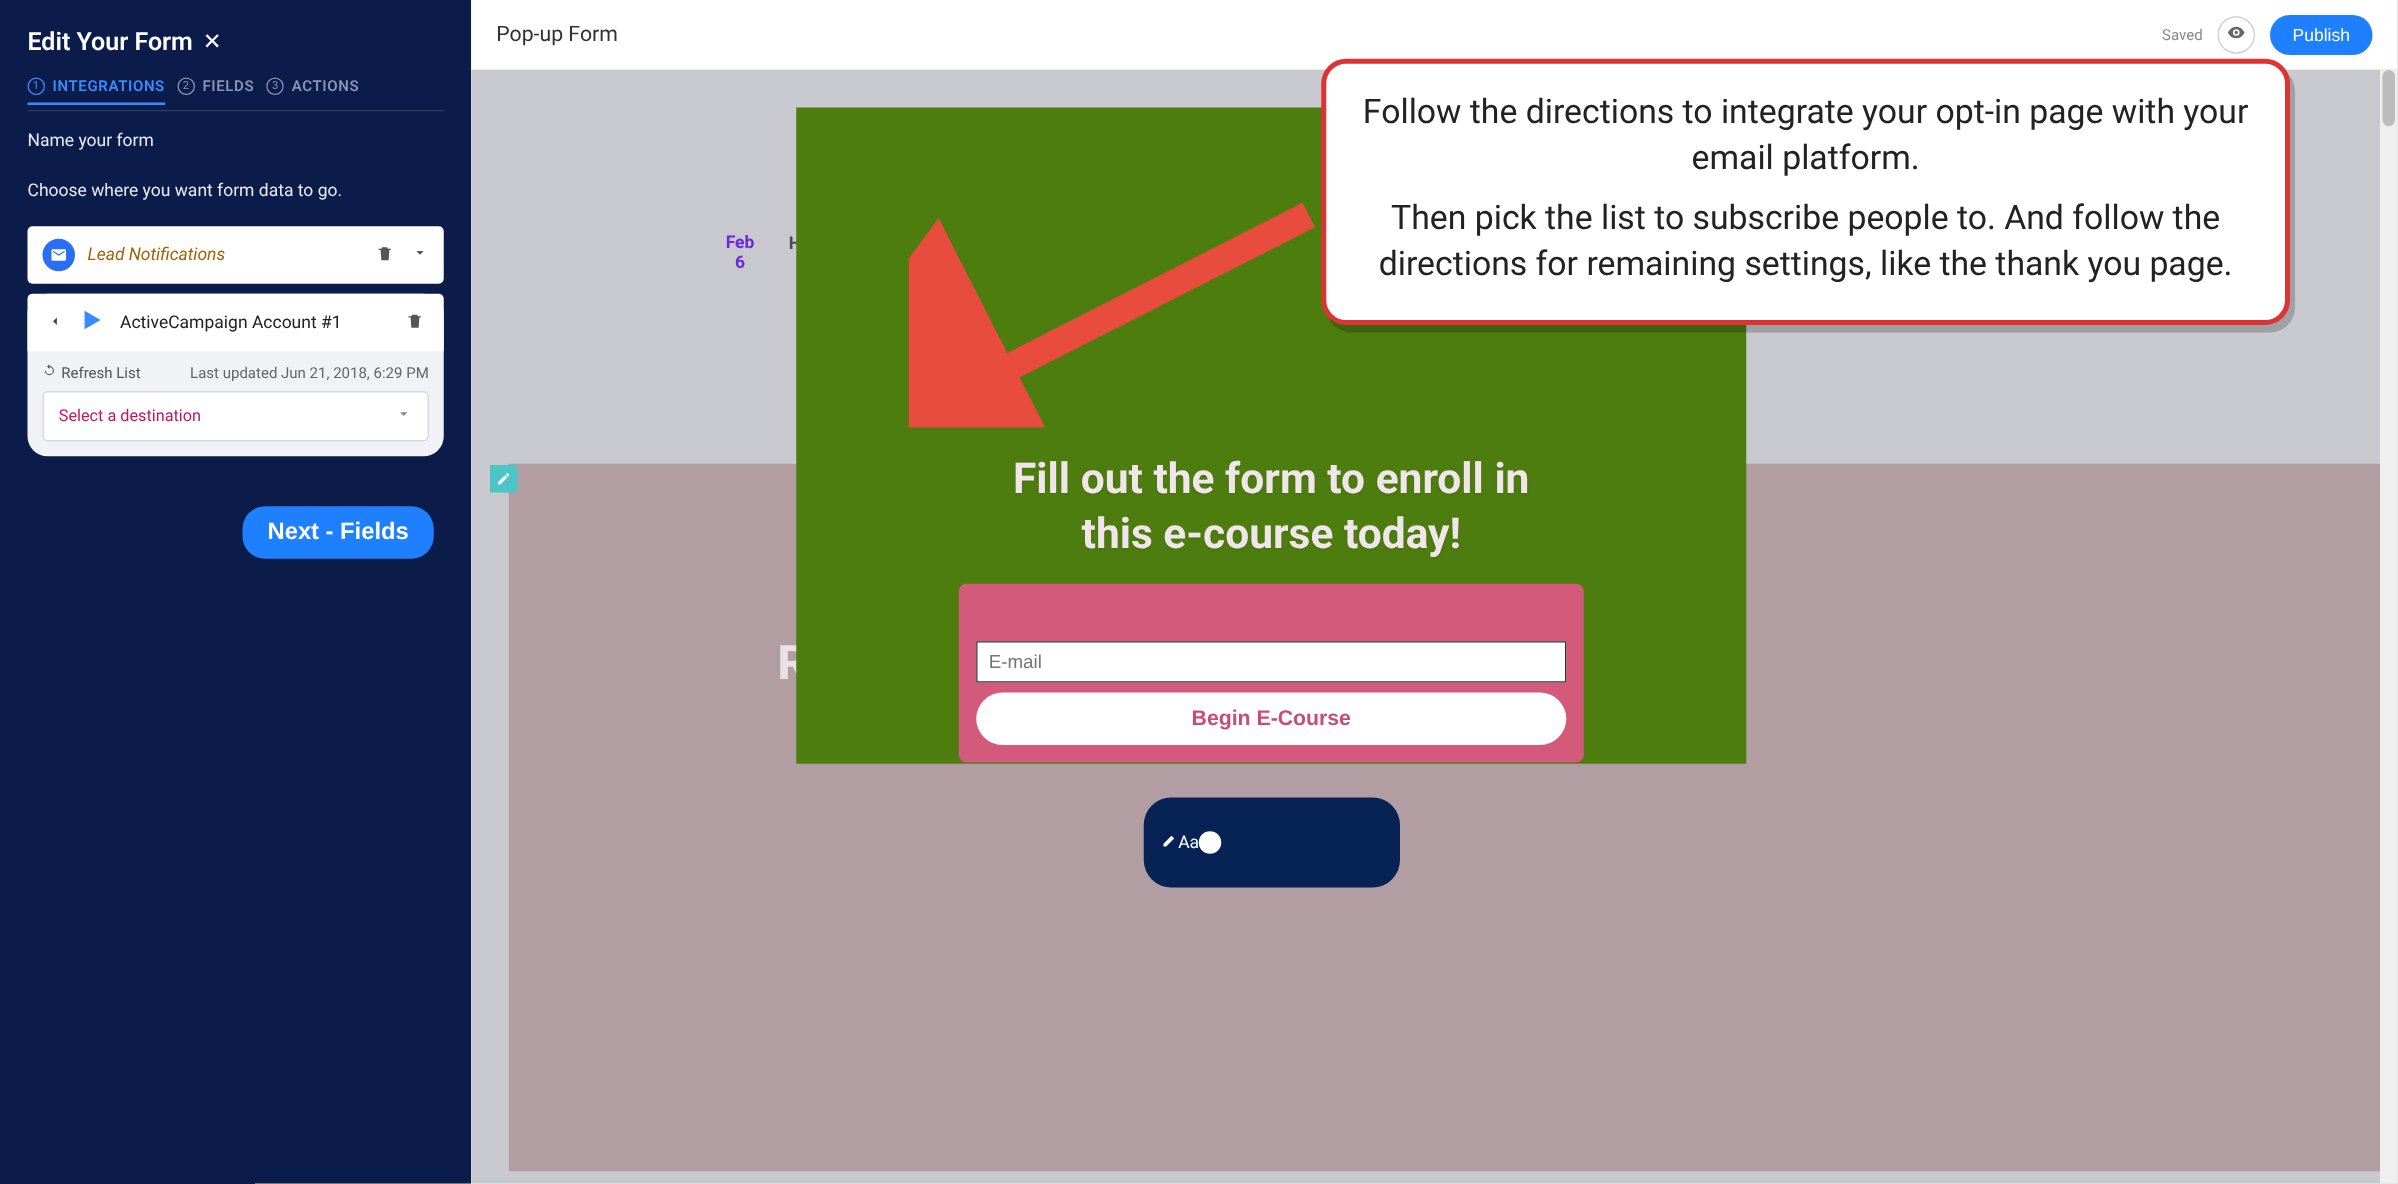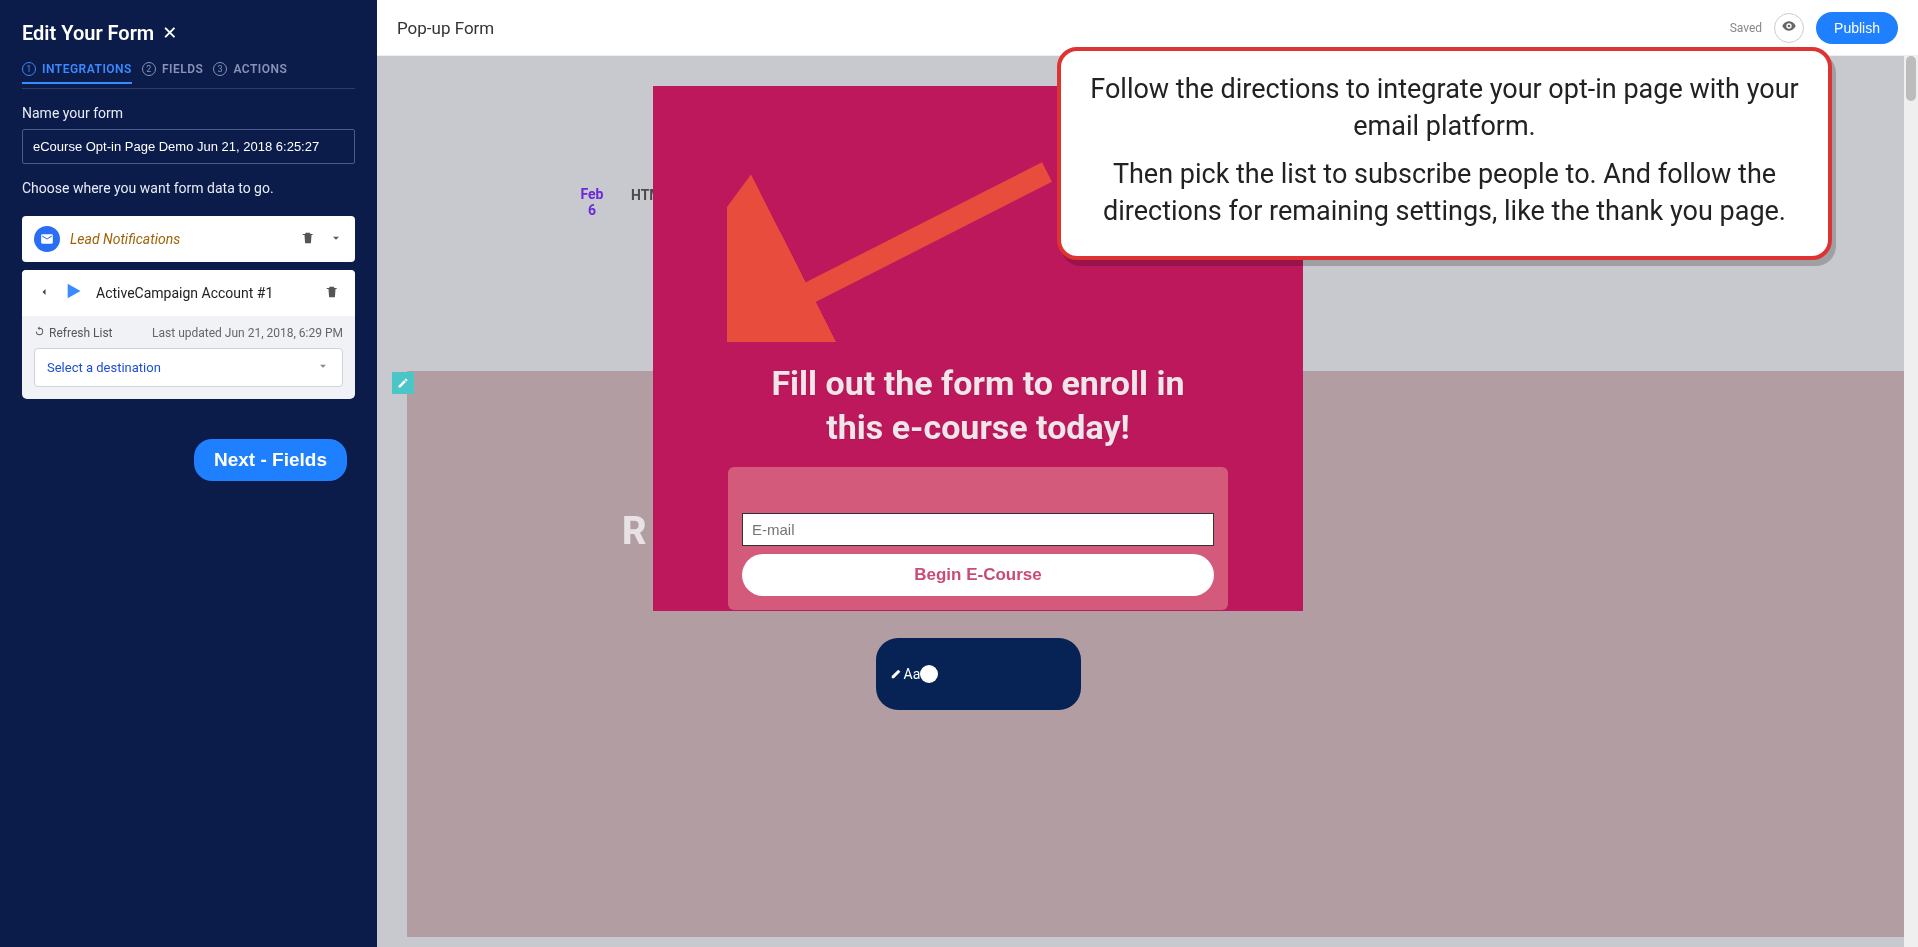--- a/index.html
+++ b/index.html
@@ -18,43 +18,43 @@
 .divider { height: 1px; background: rgba(255,255,255,0.15); margin: 0 22px 12px 22px; }
 .section { padding: 4px 22px 12px 22px; }
 .section-label { font-size: 14px; color: #e8ecf6; margin-bottom: 8px; }
 .form-name-input { width: 100%; background: #0b1b4a; border: 1px solid #4a5a8a; color: #fff; padding: 9px 10px; font-size: 13px; border-radius: 2px; }
 .integration-card { background: #fff; border-radius: 4px; margin: 0 22px 8px 22px; padding: 10px 12px; display: flex; align-items: center; gap: 10px; }
 .mail-icon { width: 26px; height: 26px; border-radius: 50%; background: #2a6ef5; display:flex; align-items:center; justify-content:center; }
 .mail-icon svg { width: 14px; height: 14px; fill: #fff; }
 .card-label { flex: 1; font-size: 14px; color: #a16207; font-style: italic; }
 .icon-btn { background: transparent; border: none; cursor: pointer; color: #555; padding: 4px; }
 .chev-down { display: inline-block; font-size: 14px; color: #555; }
-.account-panel { background: #f1f2f6; border-radius: 5px; margin: 0 22px 10px 22px; padding: 0 0 12px 0; }
+.account-panel { background: #f1f2f6; border-radius: 16px; margin: 0 22px 10px 22px; padding: 0 0 12px 0; }
 .account-row { background:#fff; display: flex; align-items: center; gap: 10px; padding: 10px 12px; border-radius: 4px 4px 0 0; }
 .chev-left svg { width: 12px; height: 12px; fill: #444; }
 .ac-logo svg { width: 22px; height: 22px; }
 .account-label { flex: 1; font-size: 14px; color: #222; }
 .refresh-row { display: flex; justify-content: space-between; align-items: center; padding: 10px 12px 8px 12px; font-size: 12px; color: #666; }
 .refresh-link { display:flex; align-items:center; gap:4px; cursor:pointer; color:#555;}
 .refresh-link svg{width:11px;height:11px;fill:#555;}
-.dest-select { margin: 0 12px; background: #fff; border: 1px solid #d0d3dc; border-radius: 4px; padding: 10px 12px; font-size: 13px; color: #1d4ed8; display: flex; justify-content: space-between; align-items: center; cursor: pointer; }
+.dest-select { margin: 0 12px; background: #fff; border: 1px solid #d0d3dc; border-radius: 4px; padding: 10px 12px; font-size: 13px; color: #be185d; display: flex; justify-content: space-between; align-items: center; cursor: pointer; }
 .next-btn { background: #1f80ff; color: #fff; border: none; border-radius: 18px; padding: 10px 20px; font-size: 19px; cursor: pointer; align-self: flex-end; margin: 30px 30px 0 0; font-weight: bold; }
 .main { flex: 1; position: relative; background: #fff; }
 .topbar { height: 56px; display: flex; align-items: center; justify-content: space-between; padding: 0 20px 0 20px; border-bottom: 1px solid #eee; }
 .page-title { font-size: 17px; color: #333; }
 .topbar-right { display:flex; align-items:center; gap:12px; }
 .saved-text { font-size: 12px; color: #888; }
 .preview-btn { width: 30px; height: 30px; border-radius: 50%; border: 1px solid #ccc; background: transparent; display:flex; align-items:center; justify-content:center; cursor:pointer;}
 .preview-btn svg{width:16px;height:16px;fill:#666;}
 .publish-btn { background: #1f80ff; color:#fff; border:none; border-radius: 16px; padding: 8px 18px; font-size: 14px; font-weight:500; cursor:pointer;}
 .canvas { position:absolute; top:56px; left:0; right:0; bottom:0; background: #c7c9ce; overflow:hidden; }
 .inner-canvas { position:absolute; left:30px; right:10px; top:315px; bottom:10px; background:#b29da3; }
 .edit-handle { position:absolute; left:15px; top:316px; width:22px; height:22px; background:#4bc5c5; display:flex; align-items:center; justify-content:center; cursor:pointer;}
 .edit-handle svg{width:12px;height:12px;fill:#fff;}
-.popup-form { position:absolute; left:276px; top:30px; width:650px; height:525px; background:#be185d; padding-top:275px; color:#fff; }
+.popup-form { position:absolute; left:260px; top:30px; width:760px; height:525px; background:#4d7c0f; padding-top:275px; color:#fff; }
 .popup-heading { text-align:center; font-size:34px; font-weight:700; color:#f0e6ea; line-height:1.3; text-shadow: 0 1px 2px rgba(0,0,0,0.1);}
 .form-box { width:500px; margin: 18px auto 0 auto; background:#d45a7c; border-radius:6px; padding:14px;}
 .email-input { width:100%; background:#fff; border:1px solid #333; padding:7px 9px; font-size:15px; color:#333;margin-top:32px; }
 .submit-btn { width:100%; margin-top:8px; background:#fff; border:none; border-radius:22px; padding:11px; font-size:17px; font-weight:700; color:#c94c78; cursor:pointer;}
 .format-bar { width:205px; margin: 28px auto 0 auto; background:#072356; border-radius:22px; padding:27px 14px; display:flex; align-items:center; justify-content:flex-start;}
 .format-bar .fb-item { color:#fff; font-size:14px; cursor:pointer;}
 .pencil-icon svg{width:14px;height:14px;fill:#fff;}
 .circle-white{width:18px;height:18px;border-radius:50%;background:#fff;}
 .behind-heading{position:absolute; left:245px; top:453px; font-size:38px; font-weight:800; color:#e8e2e5; letter-spacing:1px;}
 .behind-date{position:absolute; left:195px; top:130px; font-size:14px; font-weight:700; color:#6d28d9; text-align:center; width:40px;}
@@ -89,21 +89,20 @@
         <span class="tab-label">FIELDS</span>
       </div>
       <div class="tab">
         <span class="tab-num">3</span>
         <span class="tab-label">ACTIONS</span>
       </div>
     </div>
     <div class="divider"></div>
     <div class="section">
       <div class="section-label">Name your form</div>
-      <input class="form-name-input" value="eCourse Opt-in Page Demo Jun 21, 2018 6:25:27" style="">
     </div>
     <div class="section">
       <div class="section-label">Choose where you want form data to go.</div>
     </div>
     <div class="integration-card">
       <span class="mail-icon">
         <svg viewBox="0 0 24 24">
             <path d="M20 4H4a2 2 0 00-2 2v12a2 2 0 002 2h16a2 2 0 002-2V6a2 2 0 00-2-2zm0 4l-8 5-8-5V6l8 5 8-5v2z"></path>
           </svg>
       </span>

